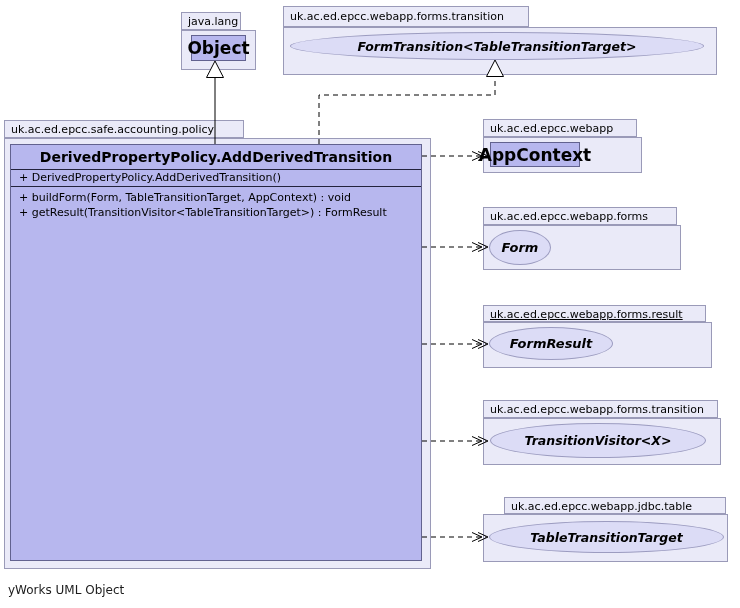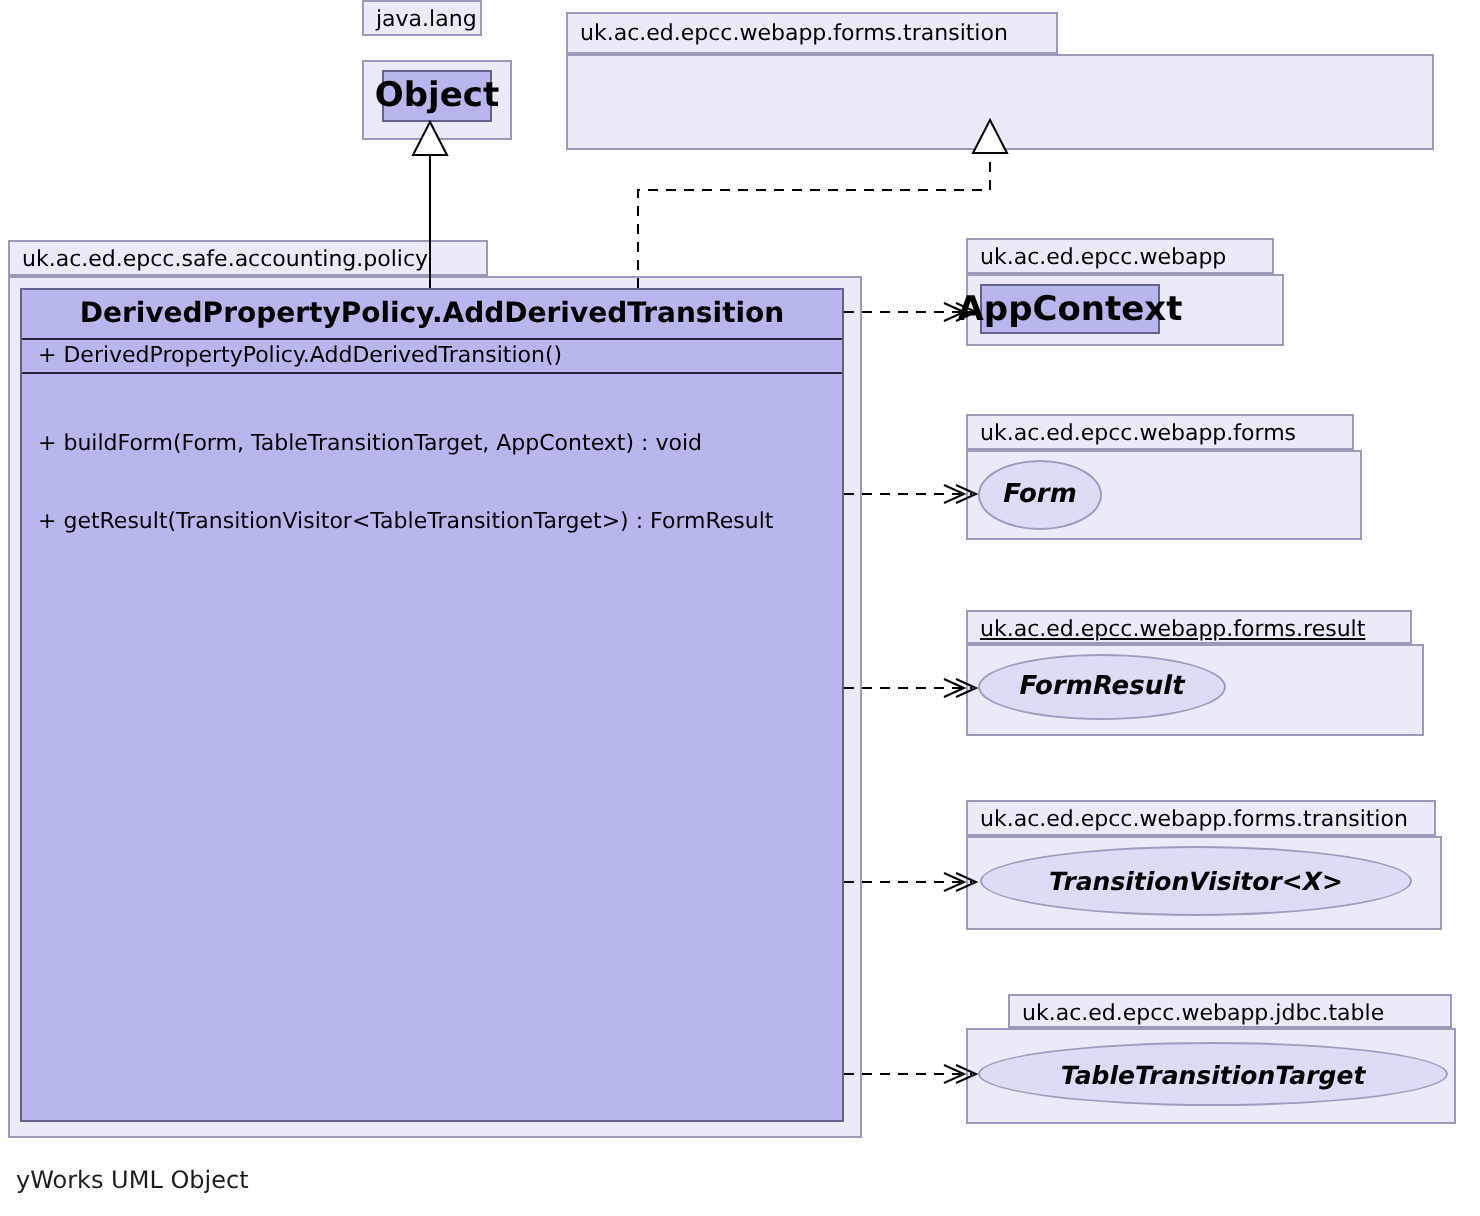--- a/index.html
+++ b/index.html
@@ -35,44 +35,47 @@
   .uml-class .title{
     height:24px;line-height:24px;text-align:center;font-weight:bold;font-size:14px;
     border-bottom:1px solid #23233c;white-space:nowrap;overflow:hidden;
   }
   .uml-class .ctor{
     height:16px;line-height:16px;font-size:11px;padding-left:8px;
     border-bottom:1px solid #23233c;white-space:nowrap;overflow:hidden;
   }
   .uml-class .methods{padding-top:3px;}
   .uml-class .method{
-    height:15px;line-height:15px;font-size:11px;padding-left:8px;white-space:nowrap;overflow:hidden;margin-top:24px;
+    height:15px;line-height:15px;font-size:11px;padding-left:8px;white-space:nowrap;overflow:hidden;
   }
   #edges{position:absolute;left:0;top:0;z-index:5;pointer-events:none;}
   .attribution{
     position:absolute;left:8px;top:583px;font-size:12px;color:#1c1c1c;z-index:1;white-space:nowrap;
   }
 </style>
 </head>
 <body>
 
 <div id="stage">
 
-  <div class="pkg-tab" style="left:181px;top:0;width:60px;height:18px;">
+  <div class="pkg-tab" style="left:181px;top:12px;width:60px;height:18px;">
     <span>java.lang</span>
   </div>
   <div class="pkg-body" style="left:181px;top:30px;width:75px;height:40px;"></div>
   <div class="node-rect" style="left:191px;top:35px;width:55px;height:26px;">
     <span>Object</span>
   </div>
 
   <div class="pkg-tab" style="left:283px;top:6px;width:246px;height:21px;line-height:18px;">
     <span>uk.ac.ed.epcc.webapp.forms.transition</span>
   </div>
   <div class="pkg-body" style="left:283px;top:27px;width:434px;height:48px;"></div>
+  <div class="node-ellipse" style="left:290px;top:32px;width:414px;height:28px;font-size:12.5px;">
+    <span>FormTransition&lt;TableTransitionTarget&gt;</span>
+  </div>
 
   <div class="pkg-tab" style="left:4px;top:120px;width:240px;height:18px;">
     <span>uk.ac.ed.epcc.safe.accounting.policy</span>
   </div>
   <div class="pkg-body" style="left:4px;top:138px;width:427px;height:431px;"></div>
   <div class="uml-class" style="left:10px;top:144px;width:412px;height:417px;">
     <div class="title">DerivedPropertyPolicy.AddDerivedTransition</div>
     <div class="ctor">+ DerivedPropertyPolicy.AddDerivedTransition()</div>
     <div class="methods">
       <div class="method">+ buildForm(Form, TableTransitionTarget, AppContext) : void</div>

